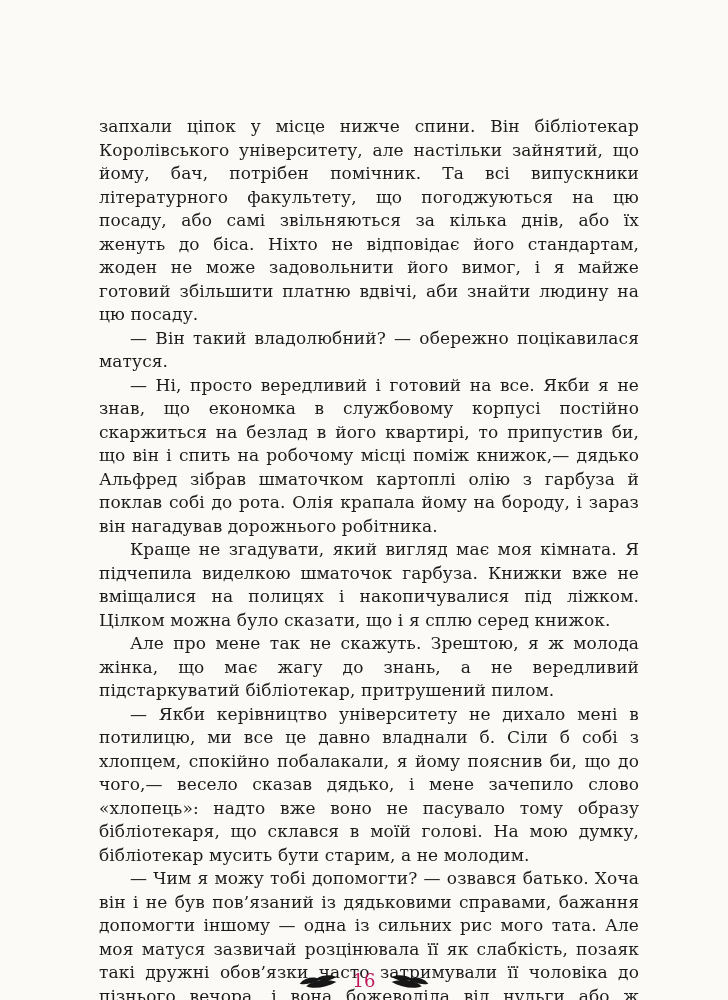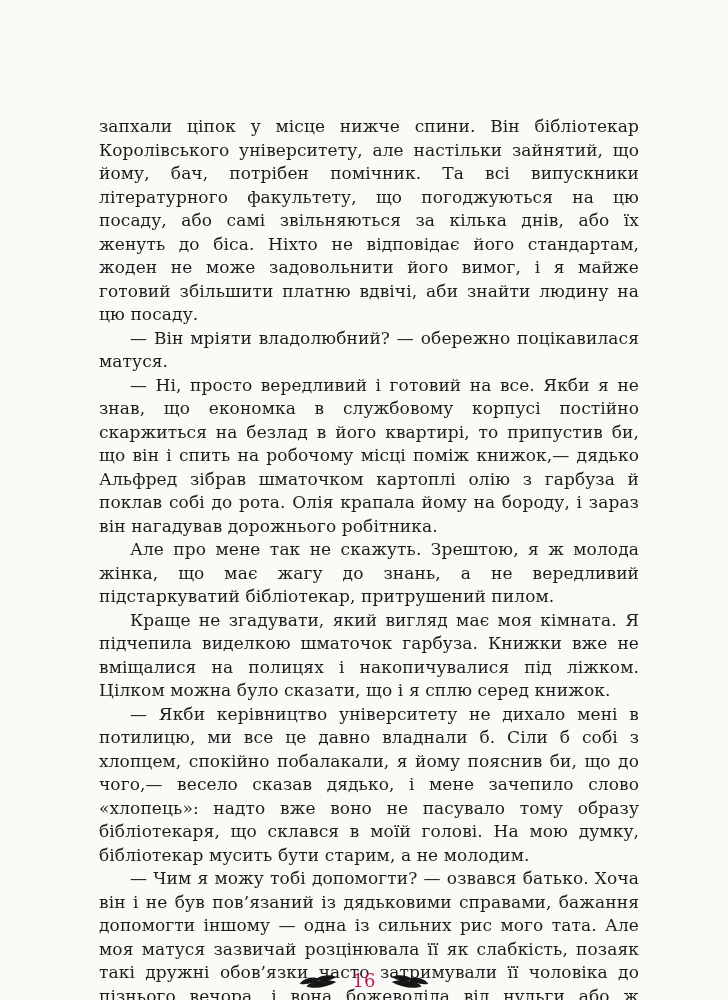--- a/index.html
+++ b/index.html
@@ -73,24 +73,24 @@
     fill: #171717;
   }
 </style>
 </head>
 <body>
 
 <div class="page">
 
   <div class="text-block">
     <p class="continuation">запхали ціпок у місце нижче спини. Він бібліотекар Королівського університету, але настільки зайнятий, що йому, бач, потрібен помічник. Та всі випускники літературного факультету, що погоджуються на цю посаду, або самі звільняються за кілька днів, або їх женуть до біса. Ніхто не відповідає його стандартам, жоден не може задовольнити його вимог, і я майже готовий збільшити платню вдвічі, аби знайти людину на цю посаду.</p>
-    <p>— Він мріяти владолюбний? — обережно поцікавилася матуся.</p>
+    <p>— Він такий владолюбний? — обережно поцікавилася матуся.</p>
     <p>— Ні, просто вередливий і готовий на все. Якби я не знав, що економка в службовому корпусі постійно скаржиться на безлад в його квартирі, то припустив би, що він і спить на робочому місці поміж книжок,— дядько Альфред зібрав шматочком картоплі олію з гарбуза й поклав собі до рота. Олія крапала йому на бороду, і зараз він нагадував дорожнього робітника.</p>
+    <p>Краще не згадувати, який вигляд має моя кімната. Я підчепила виделкою шматочок гарбуза. Книжки вже не вміщалися на полицях і накопичувалися під ліжком. Цілком можна було сказати, що і я сплю серед книжок.</p>
     <p>Але про мене так не скажуть. Зрештою, я ж молода жінка, що має жагу до знань, а не вередливий підстаркуватий бібліотекар, притрушений пилом.</p>
-    <p>Краще не згадувати, який вигляд має моя кімната. Я підчепила виделкою шматочок гарбуза. Книжки вже не вміщалися на полицях і накопичувалися під ліжком. Цілком можна було сказати, що і я сплю серед книжок.</p>
     <p>— Якби керівництво університету не дихало мені в потилицю, ми все це давно владнали б. Сіли б собі з хлопцем, спокійно побалакали, я йому пояснив би, що до чого,— весело сказав дядько, і мене зачепило слово «хлопець»: надто вже воно не пасувало тому образу бібліотекаря, що склався в моїй голові. На мою думку, бібліотекар мусить бути старим, а не молодим.</p>
     <p>— Чим я можу тобі допомогти? — озвався батько. Хоча він і не був пов’язаний із дядьковими справами, бажання допомогти іншому — одна із сильних рис мого тата. Але моя матуся зазвичай розцінювала її як слабкість, позаяк такі дружні обов’язки часто затримували її чоловіка до пізнього вечора, і вона божеволіла від нудьги або ж починала мріяти про моє</p>
   </div>
 
   <div class="footer">
     <span class="ornament left">
       <svg viewBox="0 0 48 18" xmlns="http://www.w3.org/2000/svg">
         <path d="M2 11 C 9 3 19 2 27 6 C 20 10 9 13 2 11 Z"></path>
         <path d="M10 14 C 20 6 34 5 46 9 C 34 16 18 18 10 14 Z"></path>
         <path d="M22 5 C 30 0 40 0 46 3 C 39 8 28 9 22 5 Z"></path>

